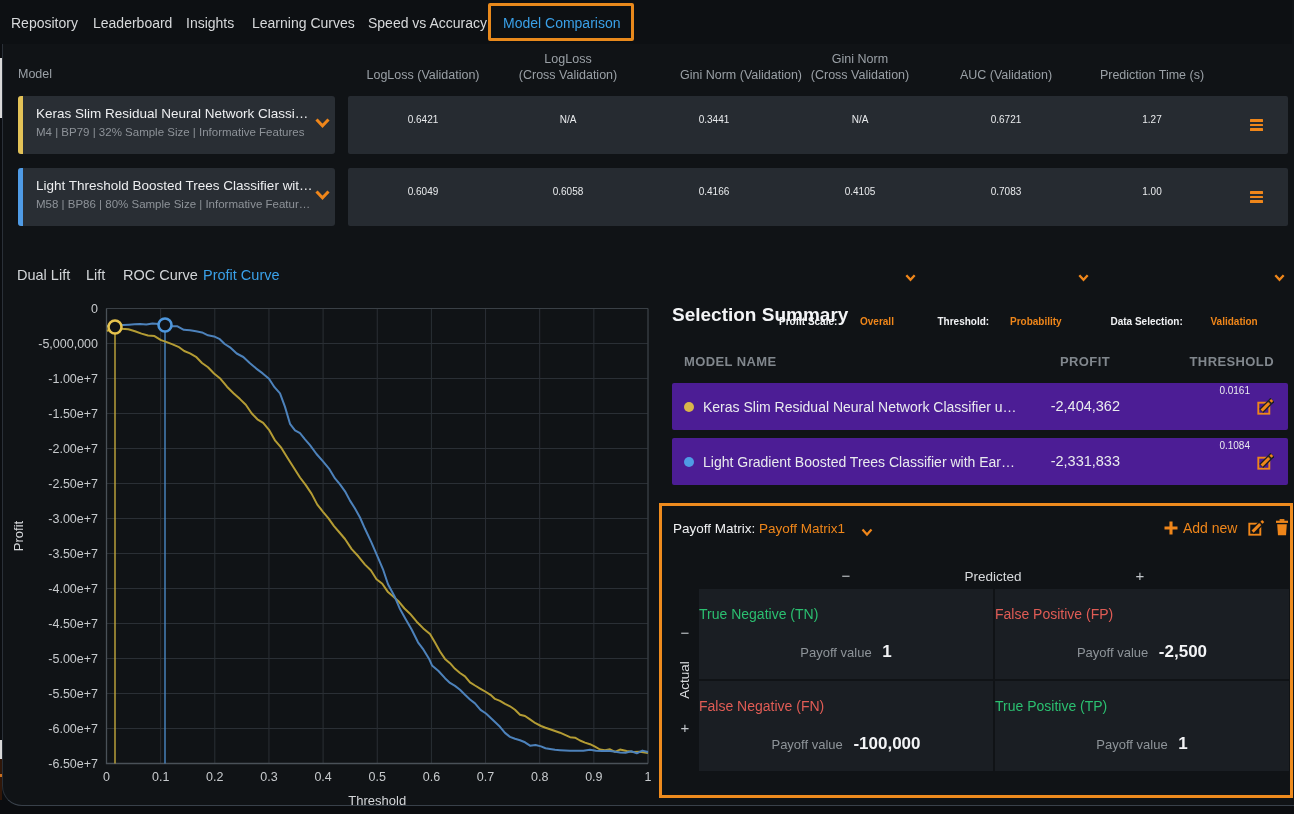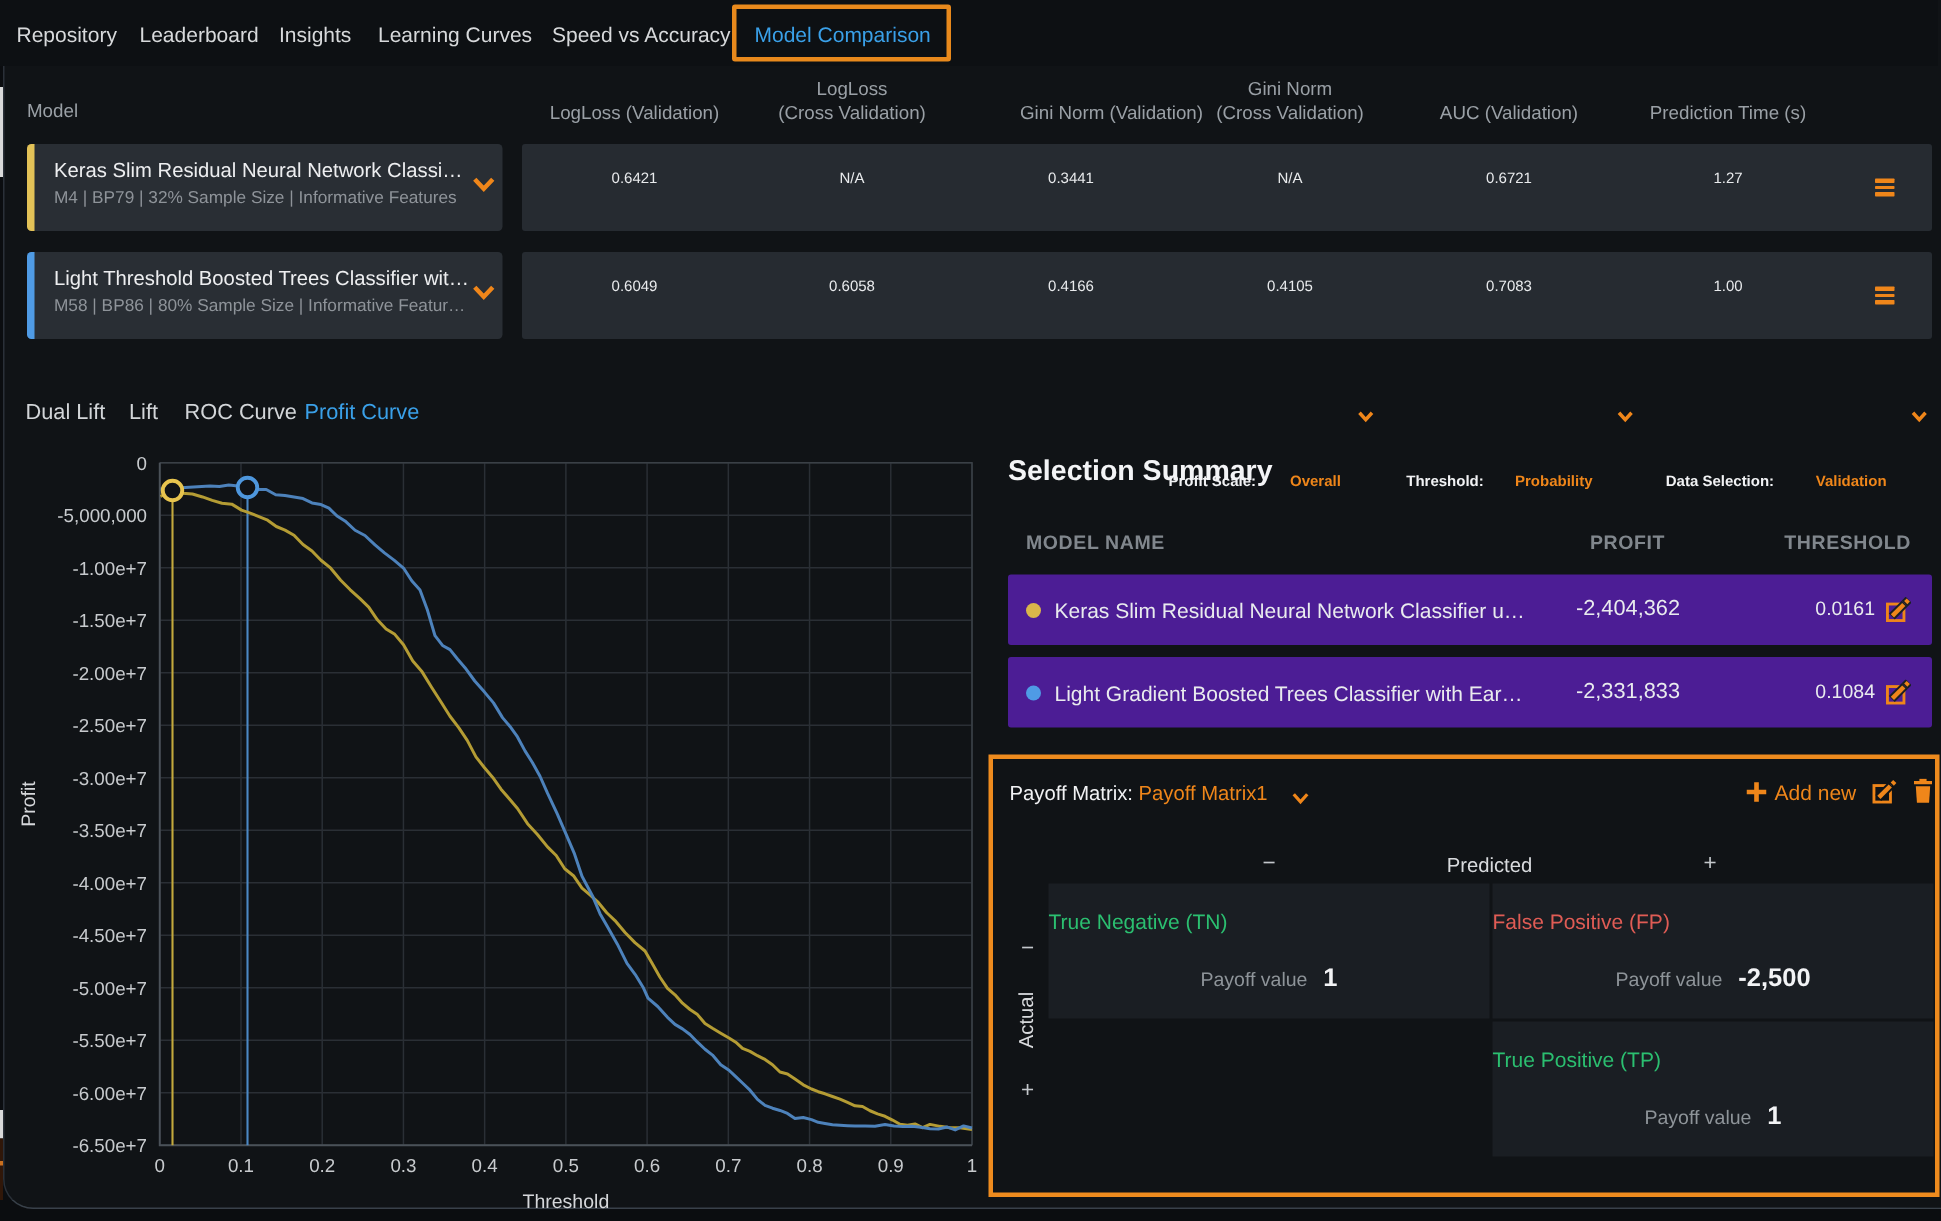--- a/index.html
+++ b/index.html
@@ -30,21 +30,21 @@
   .tabs span { position:absolute; top:267px; font-size:14.5px; color:#d2d5d8; white-space:nowrap; }
   
   .ctl { position:absolute; top:268.5px; font-size:10px; font-weight:bold; white-space:nowrap; color:#f1f2f4;margin-top:47px; }
   
   #ss-title { position:absolute; left:672px; top:304px; font-size:19px; font-weight:bold; color:#f3f4f6; }
   .sshdr { position:absolute; top:354px; font-size:13px; font-weight:bold; color:#81878d; letter-spacing:0.4px; white-space:nowrap; }
   .ssrow { position:absolute; left:672px; width:616px; height:47px; background:#4c1d95; border-radius:2px; }
   .ssrow .dot { position:absolute; left:12px; top:18.5px; width:10px; height:10px; border-radius:50%; }
   .ssrow .nm { position:absolute; left:31px; top:15.5px; font-size:14px; color:#e9ebee; white-space:nowrap; }
   .ssrow .pf { position:absolute; right:168px; top:15px; font-size:14.5px; color:#e9ebee; }
-  .ssrow .tv { position:absolute; right:38px; top:15px; font-size:13px; color:#e9ebee; }
+  .ssrow .tv { position:absolute; right:38px; top:2px; font-size:10px; color:#e9ebee; }
   .ssrow svg { position:absolute; right:14px; top:15px; }
   
   #payoff { position:absolute; left:659px; top:503px; width:634px; height:295px; border:3px solid #ee8b1e; background:#101316; }
   .pm-hdr { position:absolute; font-size:13.5px; font-weight:normal; white-space:nowrap; }
   .cell { position:absolute; background:#1a1e23; }
   .cell .ct { position:absolute; width:100%; text-align:left; font-size:14px; }
   .cell .cv { position:absolute; width:100%; text-align:center; font-size:13px; color:#8e9499; }
   .cell .cv b { font-size:17px; color:#f2f3f5; margin-left:7px; }
   .green { color:#2bbf70; }
   .red { color:#e05c55; }
@@ -268,20 +268,24 @@
    <div class="axlab" style="left:23px; top:221px; color:#c3c7cb; font-size:15px; transform:translate(-50%,-50%);">+</div>
 
    <div class="cell" style="left:37px; top:83px; width:294px; height:90px;">
      <div class="ct green" style="top:17px;">True Negative (TN)</div>
      <div class="cv" style="top:53px;">Payoff value <b>1</b></div>
    </div>
    <div class="cell" style="left:333px; top:83px; width:294px; height:90px;">
      <div class="ct red" style="top:17px;">False Positive (FP)</div>
      <div class="cv" style="top:53px;">Payoff value <b>-2,500</b></div>
    </div>
+   <div class="cell" style="left:37px; top:175px; width:294px; height:90px;">
+     <div class="ct red" style="top:17px;">False Negative (FN)</div>
+     <div class="cv" style="top:53px;">Payoff value <b>-100,000</b></div>
+   </div>
    <div class="cell" style="left:333px; top:175px; width:294px; height:90px;">
      <div class="ct green" style="top:17px;">True Positive (TP)</div>
      <div class="cv" style="top:53px;">Payoff value <b>1</b></div>
    </div>
  </div>
 
  <div class="ledge" style="top:58px; height:60px; background:#d9d9d9;"></div>
  <div class="ledge" style="top:740px; height:19px; background:#d9d9d9;"></div>
  <div class="ledge" style="top:759px; height:41px; background:#301709;"></div>
  <div class="ledge" style="top:774px; height:3px; background:#c96f1e;"></div>

